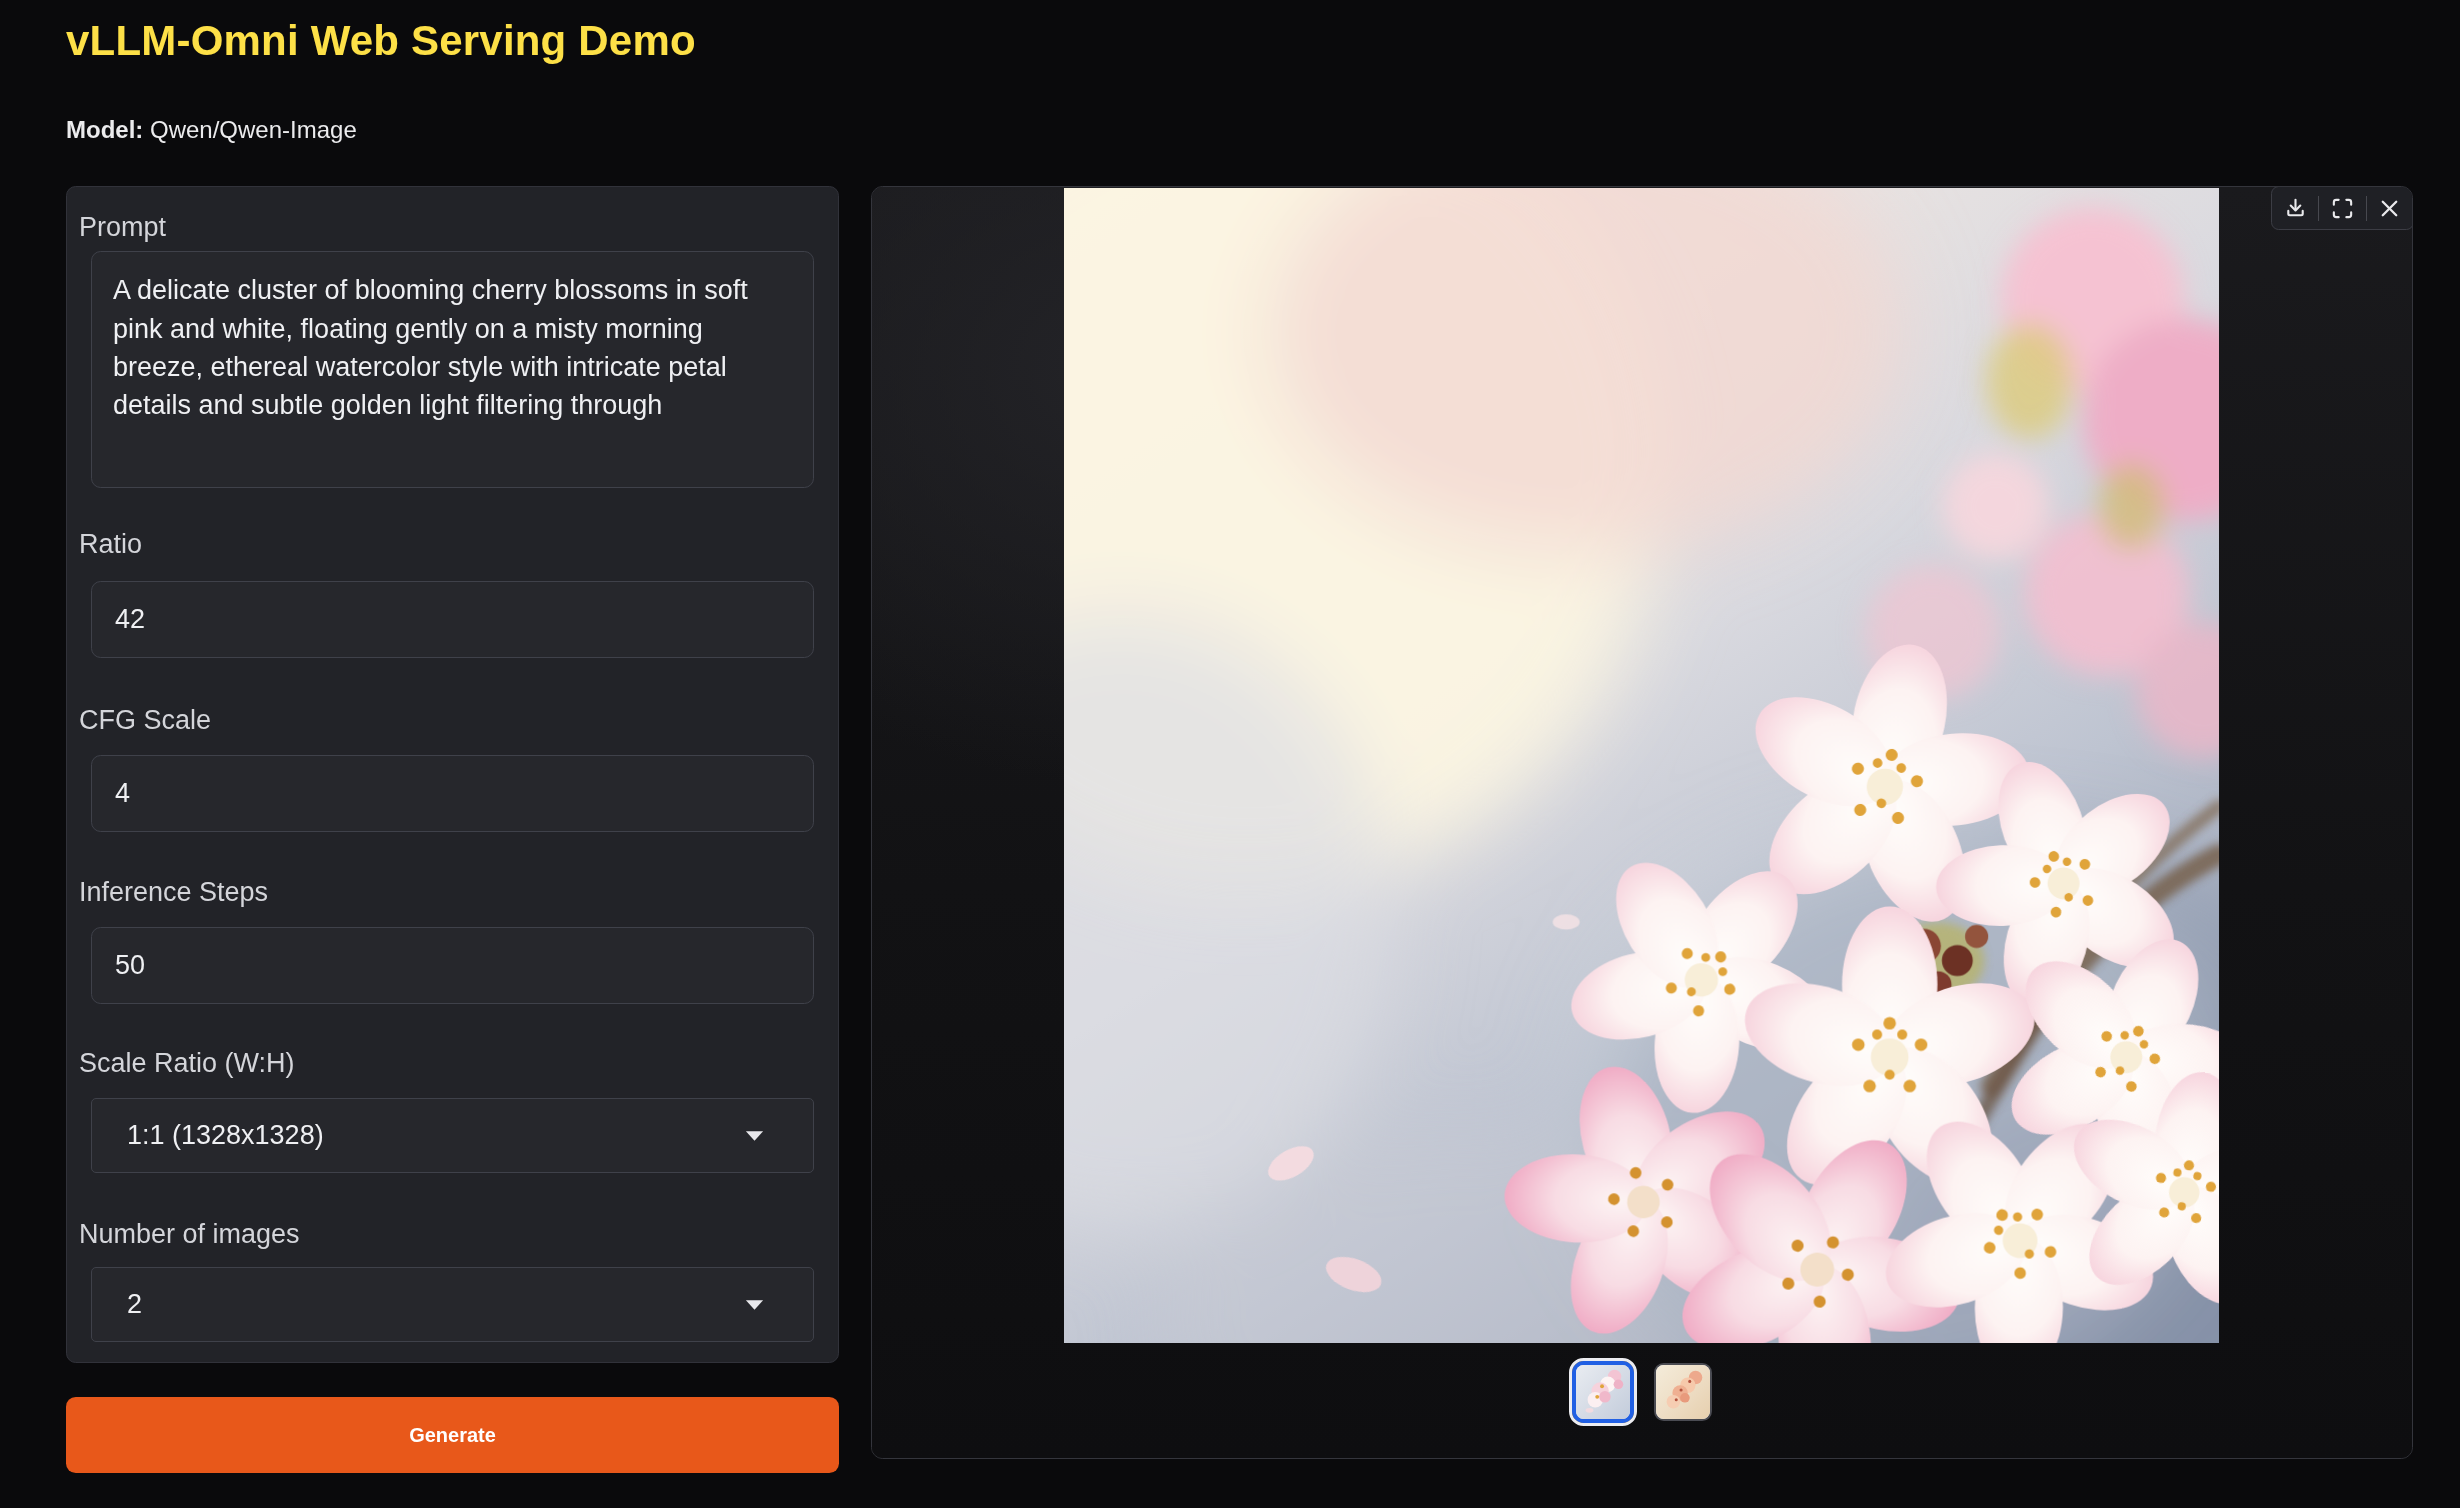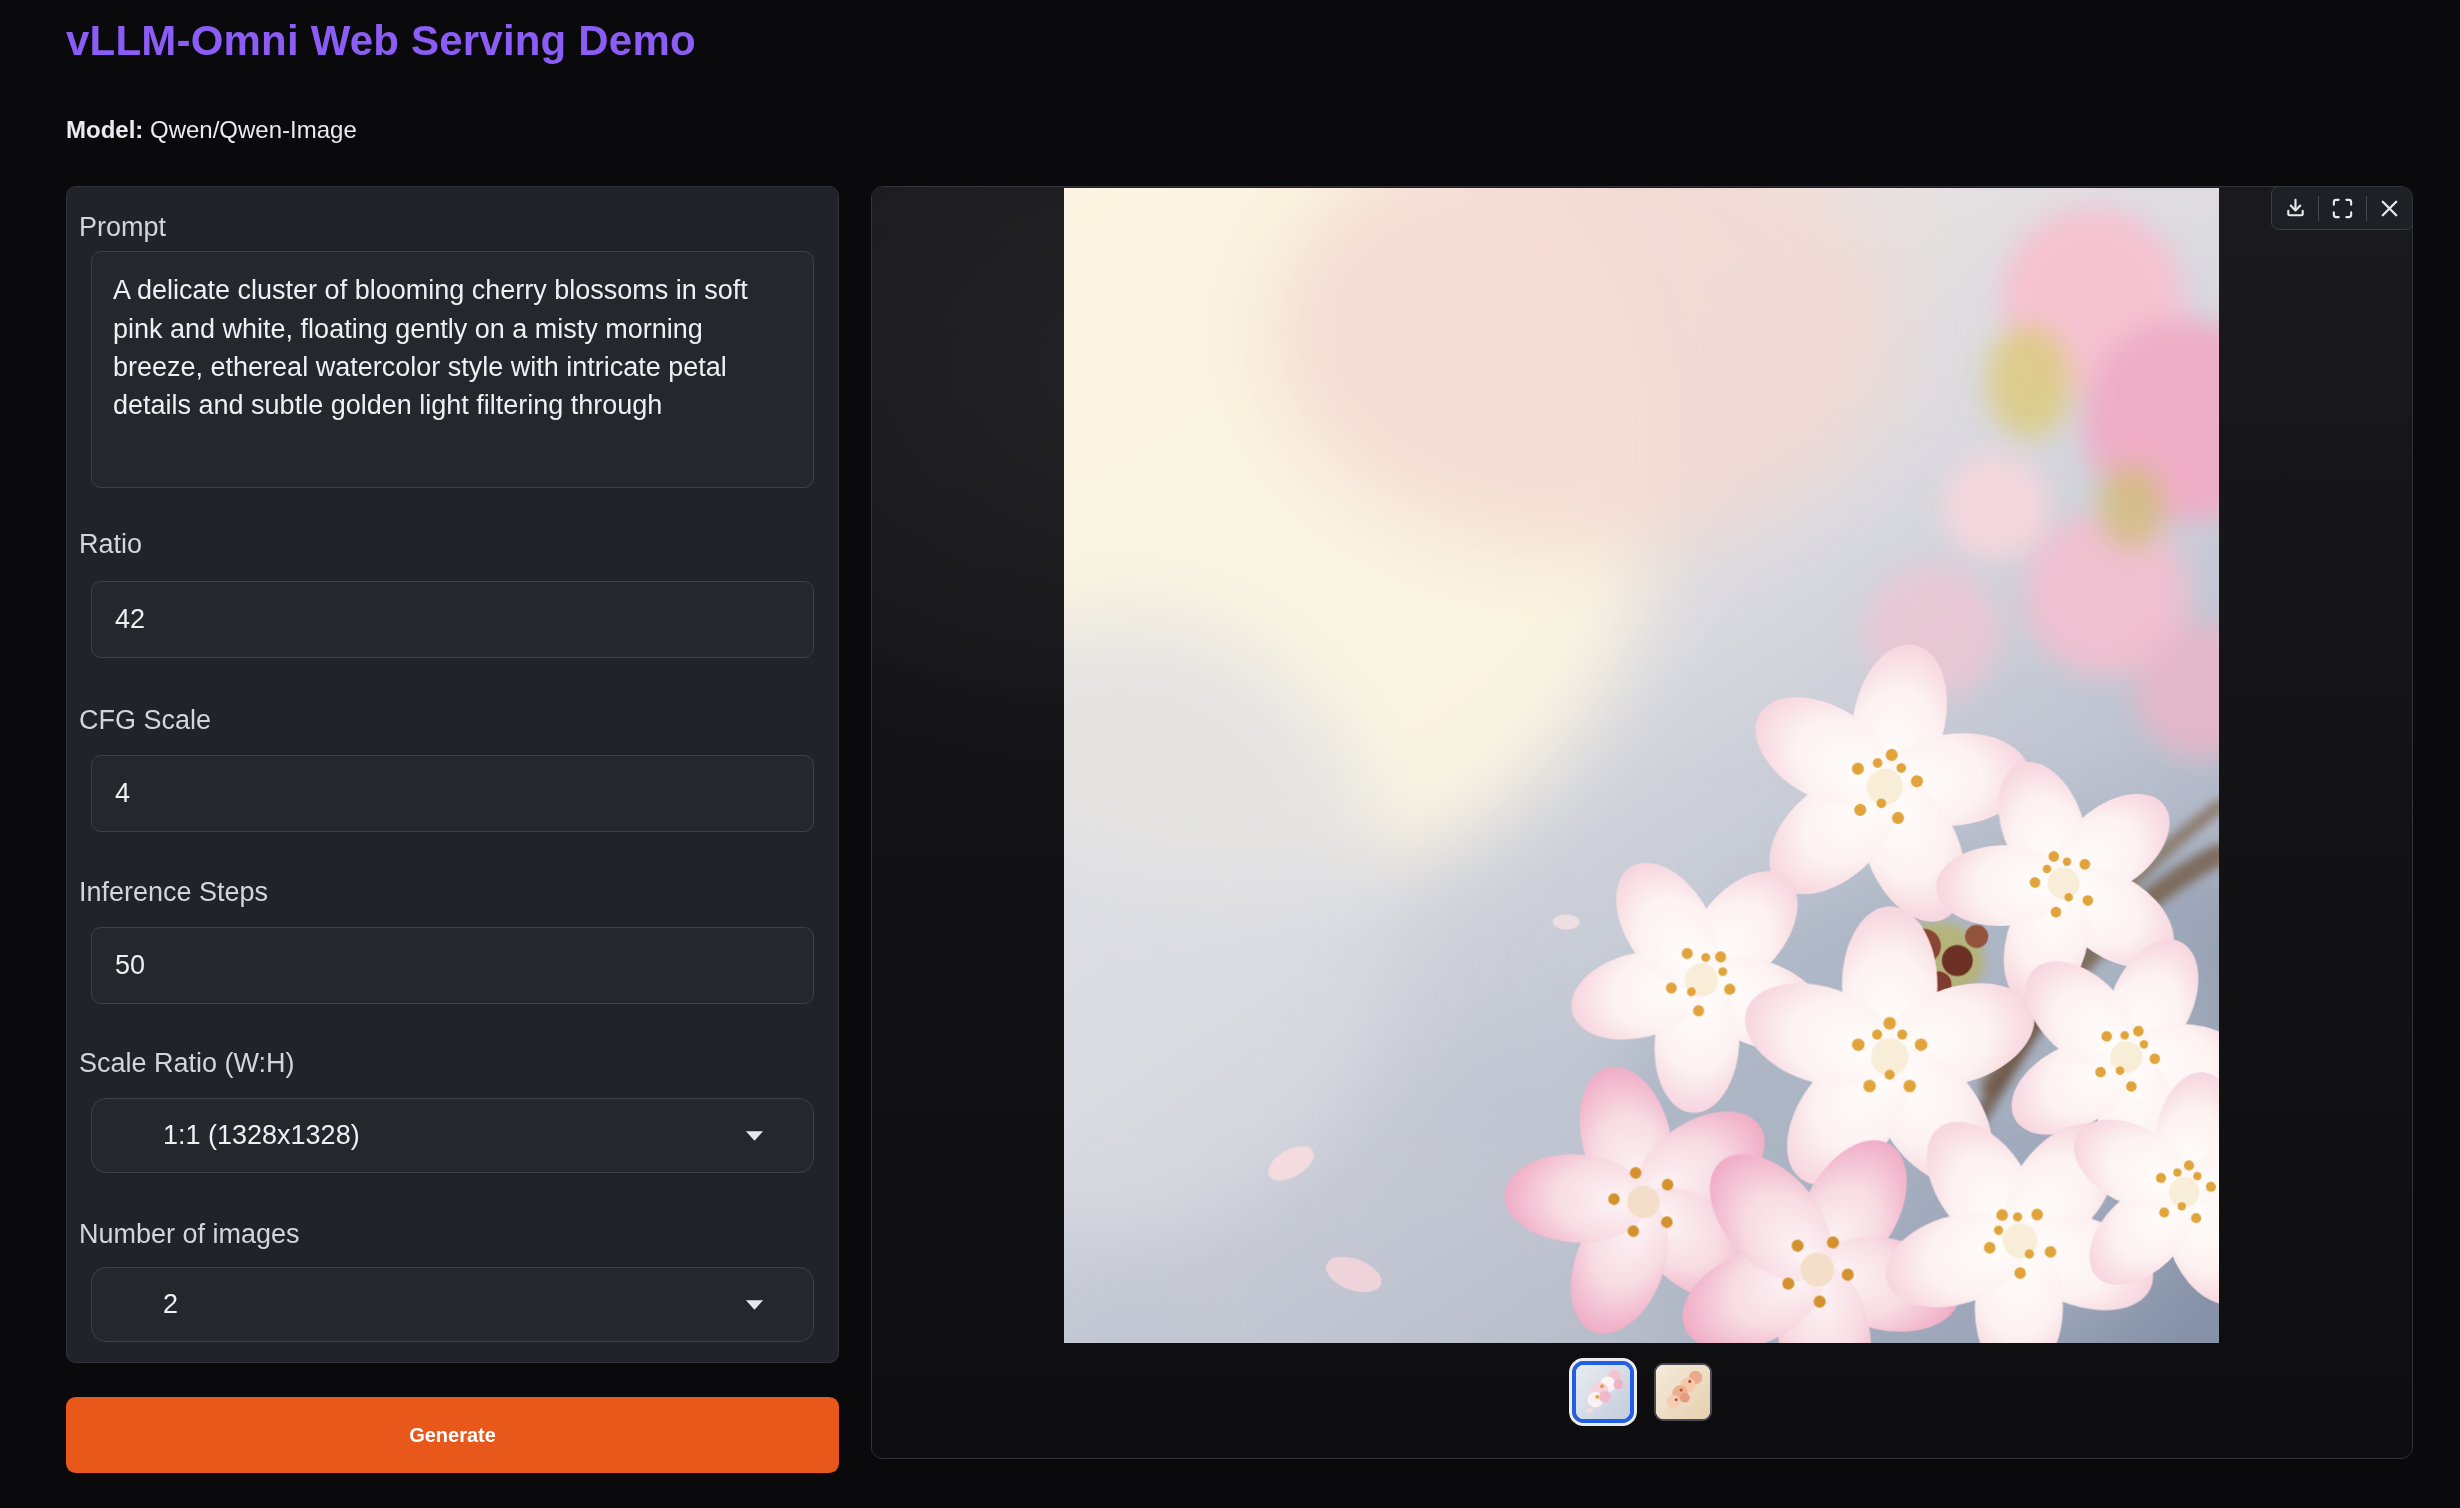--- a/index.html
+++ b/index.html
@@ -1,40 +1,40 @@
 <!DOCTYPE html>
 <html><head>
 <meta charset="utf-8">
 <style>
   html,body{margin:0;padding:0;background:#0a0a0c;}
   #app{
     position:relative;width:2460px;height:1508px;overflow:hidden;
     background:#0a0a0c;font-family:"Liberation Sans",sans-serif;color:#ececf0;
   }
   
-  .title{position:absolute;left:66px;top:17.4px;font-size:42px;font-weight:700;color:#8b5cf6;letter-spacing:0.2px;}
+  .title{position:absolute;left:66px;top:17.4px;font-size:42px;font-weight:700;color:#fde047;letter-spacing:0.2px;}
   .model-line{position:absolute;left:66px;top:116px;font-size:24px;color:#ebebed;}
   .model-line b{font-weight:700;}
   
   .card{
     position:absolute;left:66px;top:186px;width:773px;height:1177px;box-sizing:border-box;
     background:#222328;border:1px solid #31323a;border-radius:9.7px;
   }
   .f-label{position:absolute;left:12px;font-size:27px;color:#d4d5da;}
   .t-input{
     position:absolute;left:24px;width:723px;box-sizing:border-box;
     background:#26272c;border:1px solid #3f414a;border-radius:9.7px;
     color:#eff0f3;font-size:27px;font-family:"Liberation Sans",sans-serif;
   }
   textarea.t-input{height:237px;padding:19.3px 21px;resize:none;line-height:1.42;outline:none;}
   input.t-input{height:77px;padding:0 23px;outline:none;}
   .select-box{
     position:absolute;left:24px;width:723px;height:75px;box-sizing:border-box;
-    background:#26272c;border:1px solid #3f414a;border-radius:15px;
-    display:flex;align-items:center;cursor:pointer;padding-left:36px;
+    background:#26272c;border:1px solid #3f414a;border-radius:5px;
+    display:flex;align-items:center;cursor:pointer;
   }
   .select-box .select-value{padding-left:35px;font-size:27px;color:#eff0f3;}
   .select-box .caret{position:absolute;right:48px;top:50%;transform:translateY(-50%);}
   
   .generate-btn{
     position:absolute;left:66px;top:1397px;width:773px;height:76px;
     background:#e8581a;border:none;border-radius:9.7px;cursor:pointer;
     color:#ffffff;font-size:20px;font-weight:700;font-family:"Liberation Sans",sans-serif;
   }
   

